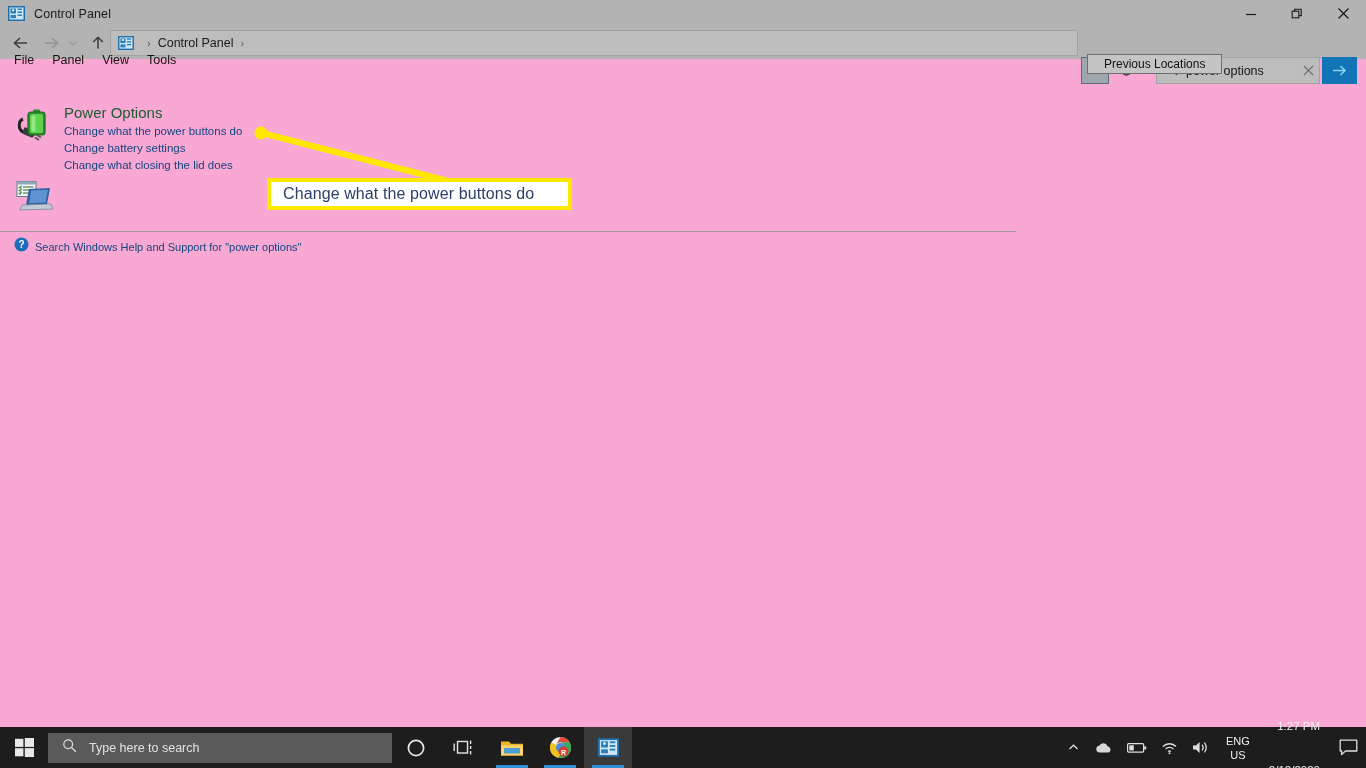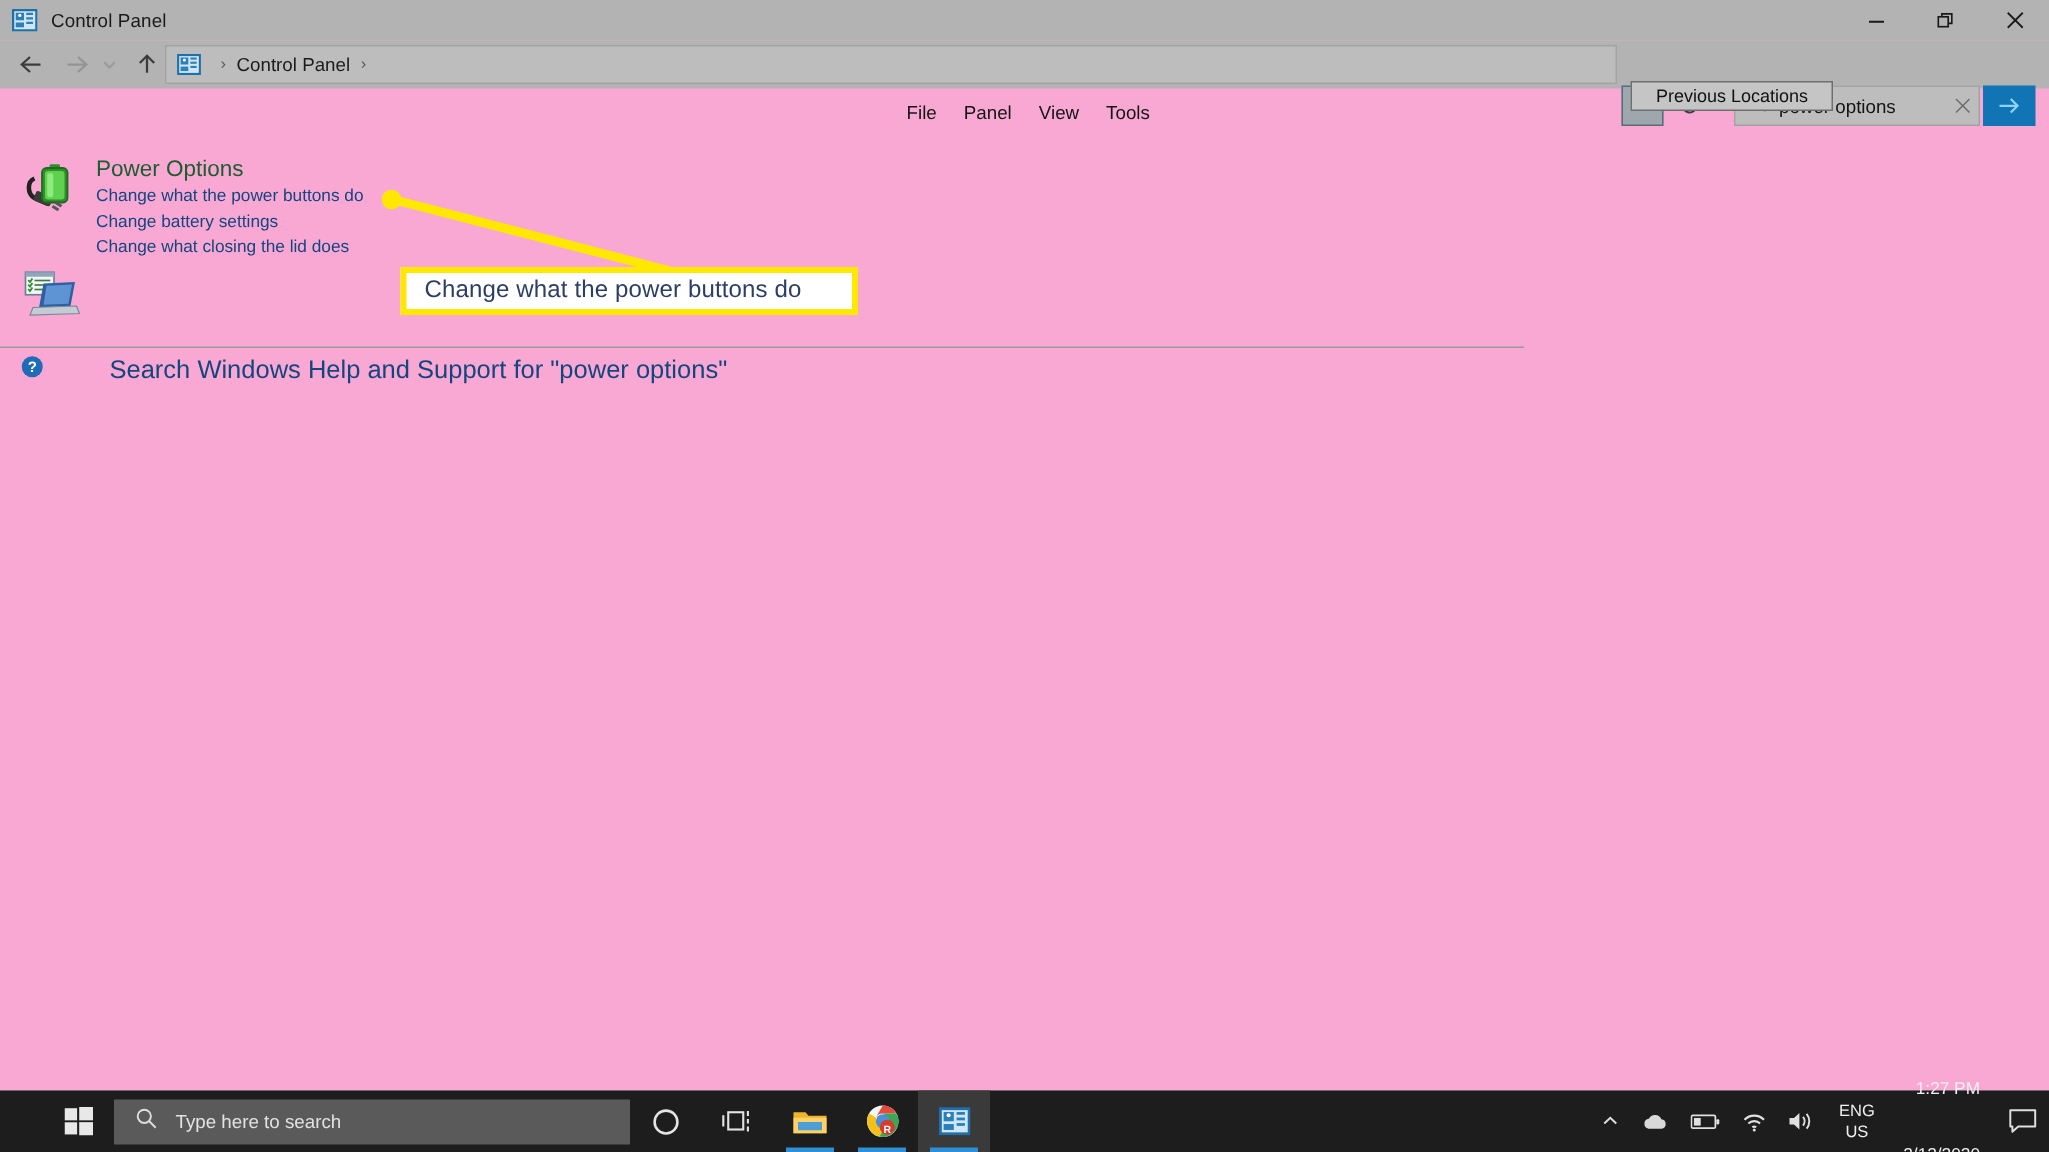--- a/index.html
+++ b/index.html
@@ -119,23 +119,23 @@
     border: 1px solid #6e6e6e;
     padding: 0 16px;
     display: flex; align-items: center;
     font-size: 12px; color: #111;
     z-index: 40;
     white-space: nowrap;
   }
 
   
   #menubar {
-    position: absolute; left: 0; top: 64px;
+    position: absolute; left: 0; top: 49px;
     width: 1366px; height: 22px;
-    display: flex; align-items: center; justify-content: center;
+    display: flex; align-items: center;
   }
   .menu-item {
     font-size: 12.5px; color: #141414;
     padding: 0 9px; height: 22px;
     display: flex; align-items: center;
   }
   #menubar .menu-item:first-child { margin-left: 5px; }
 
   
   #content {
@@ -170,21 +170,21 @@
     position: absolute; left: 0; top: 137px;
     width: 1016px; height: 1px;
     background: #9a9a9a;
   }
 
   #help-row {
     position: absolute; left: 14px; top: 143px;
     display: flex; align-items: center;
   }
   #help-icon { margin-right: 6px; flex: 0 0 auto; }
-  #help-text { font-size: 17px; color: #13457f; white-space: nowrap; margin-left: 38px; }
+  #help-text { font-size: 11px; color: #13457f; white-space: nowrap; }
 
   
   #annot-layer {
     position: absolute; left: 0; top: 0;
     width: 1366px; height: 727px;
     pointer-events: none; z-index: 30;
   }
   #callout {
     position: absolute; left: 267px; top: 178px;
     width: 305px; height: 32px;
@@ -198,21 +198,21 @@
     padding-left: 12px;
     white-space: nowrap;
     letter-spacing: .1px;
   }
 
   
   #taskbar {
     position: absolute; left: 0; top: 727px;
     width: 1366px; height: 41px;
     background: #1d1d1d;
-    display: flex; align-items: center; padding-left: 28px;
+    display: flex; align-items: center;
   }
   #start-btn {
     width: 48px; height: 41px;
     display: flex; align-items: center; justify-content: center;
     flex: 0 0 auto;
   }
   #tb-search {
     width: 344px; height: 30px;
     background: #5a5a5a;
     margin-left: 0px;

